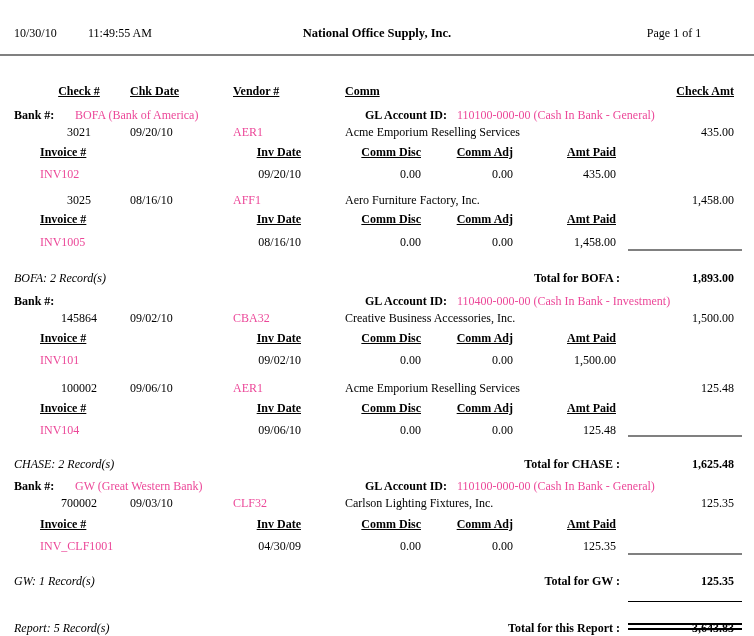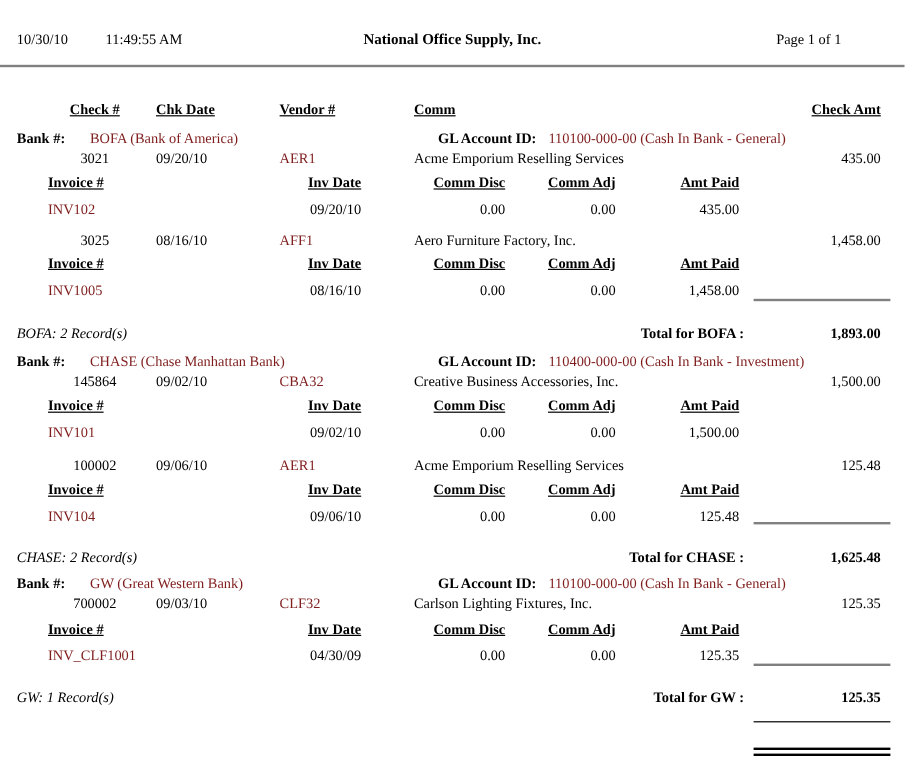--- a/index.html
+++ b/index.html
@@ -7,21 +7,21 @@
   #page {
     position:relative; width:754px; height:636px; background:#ffffff;
     font-family:"Liberation Serif", serif; font-size:12px; color:#000;
     overflow:hidden;
   }
   .abs { position:absolute; white-space:nowrap; }
   .row { position:absolute; left:0; width:754px; height:16px;margin-top:15px; }
   .b { font-weight:bold;text-align:center; }
   .i { font-style:italic; }
   .u { text-decoration:underline; }
-  .blue { color:#7f1d1d; }
+  .blue { color:#ec4899; }
   .center { left:0; width:754px; text-align:center; }
 
   
   .hdr-date { left:14px; }
   .hdr-time { left:88px; }
   .hdr-page { left:624px; width:100px; text-align:center; }
   .hdr-printedby { left:14px; }
   .company { font-weight:bold; font-size:12.5px; }
   .title { font-weight:bold; font-size:16.5px; }
   .sep { position:absolute; top:54px; left:0; width:754px; height:2px; background:#808080; }
@@ -128,21 +128,20 @@
 
   <div class="gline" style="top:249px"></div>
   <div class="row" style="top:256px">
     <span class="abs i rec-label">BOFA: 2 Record(s)</span>
     <span class="abs b tot-label">Total for BOFA :</span>
     <span class="abs b tot-amt">1,893.00</span>
   </div>
 
   <div class="row" style="top:279px">
     <span class="abs b bank-label">Bank #:</span>
-    <span class="abs blue bank-value">CHASE (Chase Manhattan Bank)</span>
     <span class="abs b gl-label">GL Account ID:</span>
     <span class="abs blue gl-value">110400-000-00 (Cash In Bank - Investment)</span>
   </div>
 
   <div class="row" style="top:296px">
     <span class="abs col-checkno">145864</span>
     <span class="abs col-chkdate">09/02/10</span>
     <span class="abs blue col-vendor">CBA32</span>
     <span class="abs col-payee">Creative Business Accessories, Inc.</span>
     <span class="abs col-amt">1,500.00</span>
@@ -221,16 +220,21 @@
   </div>
 
   <div class="gline" style="top:553px"></div>
   <div class="row" style="top:559px">
     <span class="abs i rec-label">GW: 1 Record(s)</span>
     <span class="abs b tot-label">Total for GW :</span>
     <span class="abs b tot-amt">125.35</span>
   </div>
 
   <div class="kline" style="top:601px"></div>
+  <div class="row" style="top:606px">
+    <span class="abs i rec-label">Report: 5 Record(s)</span>
+    <span class="abs b tot-label">Total for this Report :</span>
+    <span class="abs b tot-amt">3,643.83</span>
+  </div>
   <div class="kline2" style="top:623px"></div>
   <div class="kline2" style="top:628px"></div>
 
 </div>
 
 </body></html>

